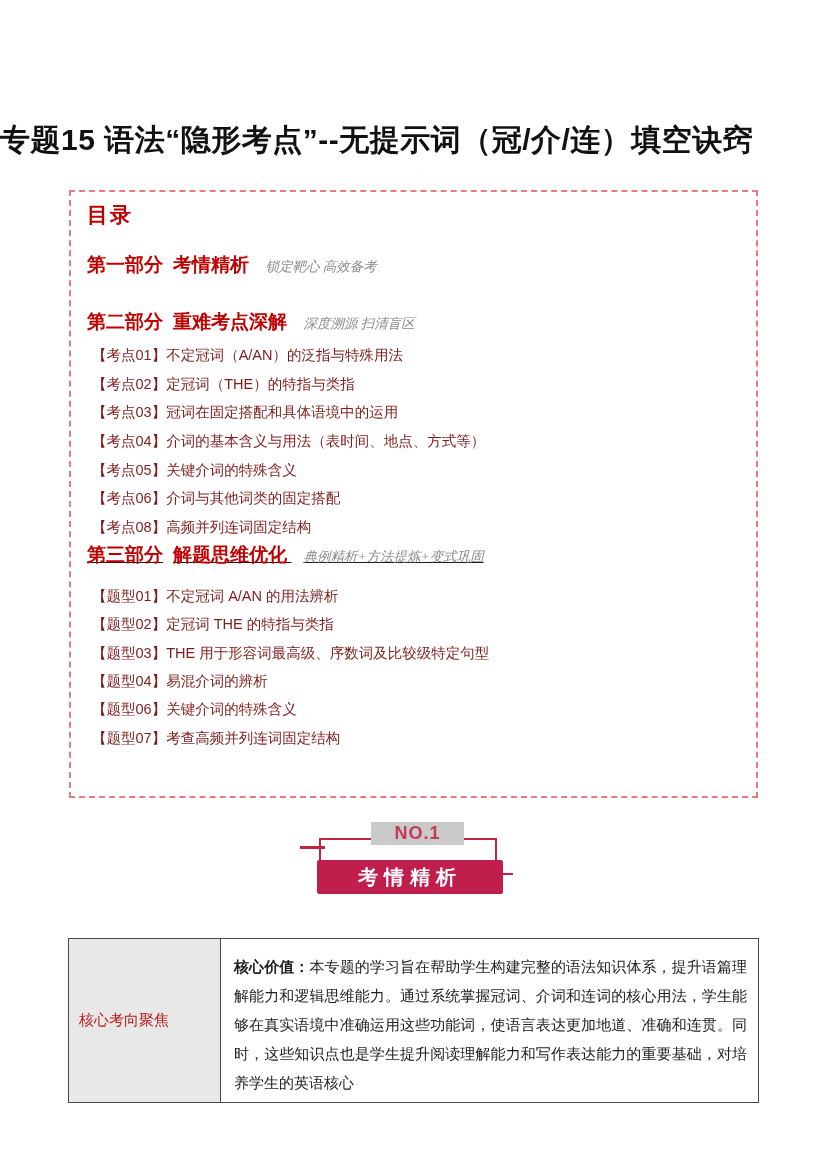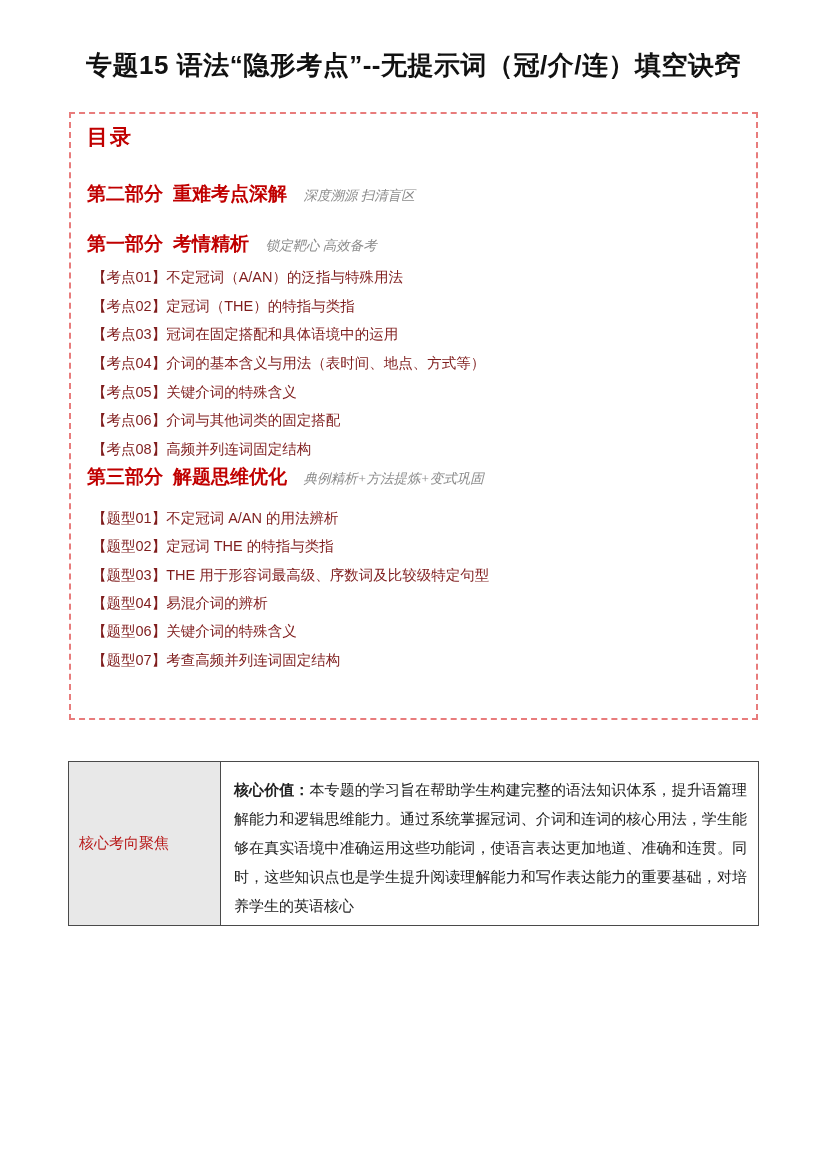--- a/index.html
+++ b/index.html
@@ -13,23 +13,23 @@
   body {
     width: 827px; height: 1169px;
     font-family: "Liberation Sans", "DejaVu Sans", sans-serif;
     color: #1a1a1a;
     overflow: hidden;
   }
   .page { position: relative; width: 827px; height: 1169px; background: #fff; }
 
   
   .doc-title {
-    margin-top: 48px;
-    text-align: center;
-    font-size: 26px;
+    margin-top: 120px;
+    text-align: left;
+    font-size: 30px;
     font-weight: bold;
     letter-spacing: 0.5px;
     color: #111;
   }
 
   
   .toc-box {
     margin: 29px 69px 0 69px;
     border: 2px dashed var(--dash_border);
     padding: 4px 16px 12px 16px;
@@ -39,21 +39,21 @@
     text-align: left;
     color: var(--accent_red);
     font-size: 21px;
     font-weight: bold;
     line-height: 30px;
     margin-top: 4px;
     letter-spacing: 2px;
   }
   .sec-head { margin-top: 22px; line-height: 26px; white-space: nowrap; }
   .sec-head.sec2 { margin-top: 29px; }
-  .sec-head.sec3 { margin-top: 0px; }
+  .sec-head.sec3 { margin-top: 0px; text-decoration: underline; }
   .sec-main {
     color: var(--accent_red);
     font-size: 19px;
     font-weight: bold;
   }
   .sec-gap { display: inline-block; width: 10px; }
   .sec-sub {
     color: #8a8a8a;
     font-size: 13.5px;
     font-style: italic;
@@ -130,28 +130,28 @@
 </head>
 <body>
 
 <div class="page">
 
   <h1 class="doc-title">专题15 语法“隐形考点”--无提示词（冠/介/连）填空诀窍</h1>
 
   <div class="toc-box">
     <div class="toc-heading">目录</div>
 
+    <div class="sec-head sec1">
+      <span class="sec-main">第一部分</span><span class="sec-gap"></span><span class="sec-main">考情精析</span>
+      <span class="sec-sub">锁定靶心 高效备考</span>
+    </div>
+
     <div class="sec-head sec2">
       <span class="sec-main">第二部分</span><span class="sec-gap"></span><span class="sec-main">重难考点深解</span>
       <span class="sec-sub">深度溯源 扫清盲区</span>
-    </div>
-
-    <div class="sec-head sec1">
-      <span class="sec-main">第一部分</span><span class="sec-gap"></span><span class="sec-main">考情精析</span>
-      <span class="sec-sub">锁定靶心 高效备考</span>
     </div>
 
     <div class="toc-items part2">
       <div class="toc-item">【考点01】不定冠词（A/AN）的泛指与特殊用法</div>
       <div class="toc-item">【考点02】定冠词（THE）的特指与类指</div>
       <div class="toc-item">【考点03】冠词在固定搭配和具体语境中的运用</div>
       <div class="toc-item">【考点04】介词的基本含义与用法（表时间、地点、方式等）</div>
       <div class="toc-item">【考点05】关键介词的特殊含义</div>
       <div class="toc-item">【考点06】介词与其他词类的固定搭配</div>
       <div class="toc-item">【考点08】高频并列连词固定结构</div>
@@ -165,20 +165,29 @@
     <div class="toc-items part3">
       <div class="toc-item">【题型01】不定冠词 A/AN 的用法辨析</div>
       <div class="toc-item">【题型02】定冠词 THE 的特指与类指</div>
       <div class="toc-item">【题型03】THE 用于形容词最高级、序数词及比较级特定句型</div>
       <div class="toc-item">【题型04】易混介词的辨析</div>
       <div class="toc-item">【题型06】关键介词的特殊含义</div>
       <div class="toc-item">【题型07】考查高频并列连词固定结构</div>
     </div>
   </div>
 
+  <div class="badge">
+    <div class="line dash-left"></div>
+    <div class="line bracket-h"></div>
+    <div class="line bracket-vl"></div>
+    <div class="line bracket-vr"></div>
+    <div class="line dash-right"></div>
+    <div class="no-label">NO.1</div>
+    <div class="banner">考情精析</div>
+  </div>
 
   <table class="focus-table">
     <tbody>
         <tr>
       <td class="cell-header">核心考向聚焦</td>
       <td class="cell-content"><b>核心价值：</b><span>本专题的学习旨在帮助学生构建完整的语法知识体系，提升语篇理解能力和逻辑思维能力。通过系统掌握冠词、介词和连词的核心用法，学生能够在真实语境中准确运用这些功能词，使语言表达更加地道、准确和连贯。同时，这些知识点也是学生提升阅读理解能力和写作表达能力的重要基础，对培养学生的英语核心</span></td>
     </tr>
   </tbody>
     </table>
 

